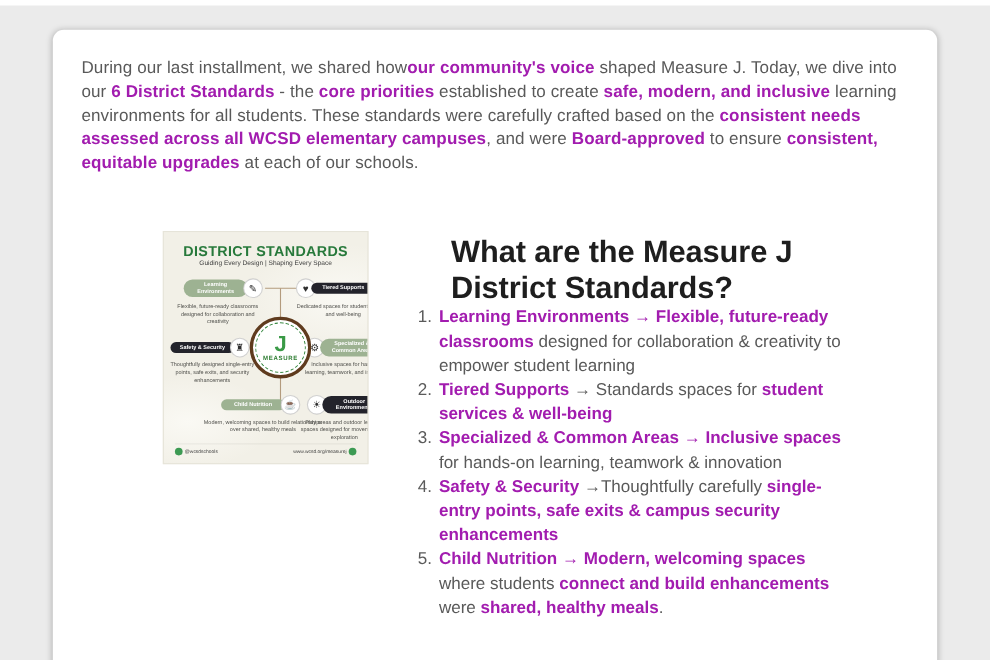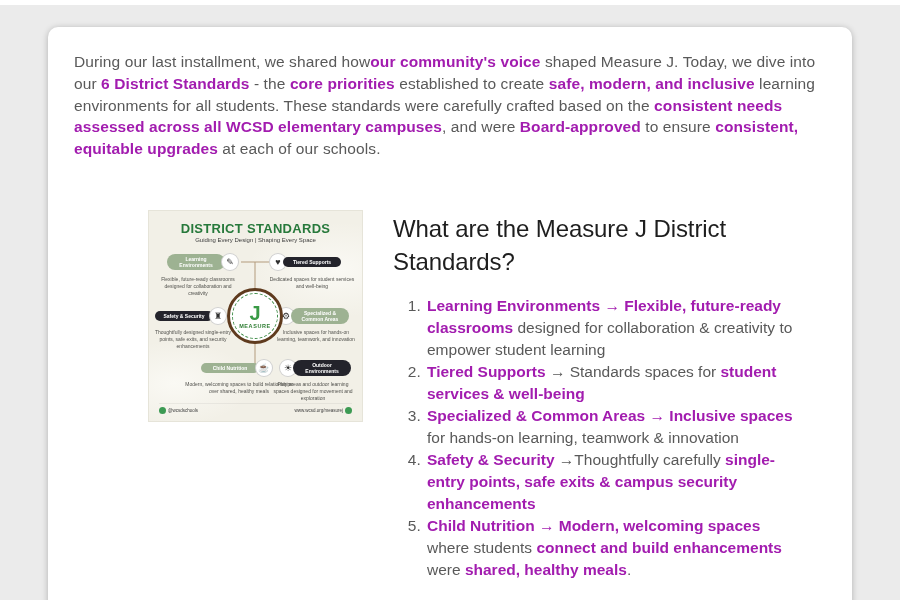--- a/index.html
+++ b/index.html
@@ -6,21 +6,21 @@
   html,body { width:900px; height:600px; overflow:hidden; background:#ffffff;
               font-family:"Liberation Sans", sans-serif; }
   .backdrop { position:absolute; left:0; top:5px; width:900px; height:595px; background:#ebebeb; }
   .card { position:absolute; left:48px; top:27px; width:804px; height:780px;
           background:#ffffff; border-radius:10px; box-shadow:0 1px 6px rgba(0,0,0,.25);
           padding:24px 26px 0 26px; }
   .intro { font-size:15.5px; line-height:21.8px; color:#595959; letter-spacing:.1px; }
   .intro b, .list b { color:#a21caf; }
   .media-row { display:flex; margin-top:50px; }
   
-  .infographic { position:relative; width:215px; height:212px; margin-left:74px; margin-right:30px;
+  .infographic { position:relative; width:187px; height:212px; margin-left:74px; margin-right:30px;
     flex:none; border:1px solid #e6e4d9; overflow:hidden;
     background:
       radial-gradient(ellipse 130px 70px at 12% 82%, #faf9f4 0%, rgba(250,249,244,0) 60%),
       radial-gradient(ellipse 150px 80px at 88% 28%, #faf9f4 0%, rgba(250,249,244,0) 60%),
       #f2f0e7; }
   .ig-title { position:absolute; top:10px; left:0; width:100%; text-align:center;
     font-size:13px; font-weight:bold; color:#27793b; letter-spacing:.3px; }
   .ig-subtitle { position:absolute; top:26px; left:0; width:100%; text-align:center;
     font-size:6px; color:#3c3c3c; }
   .ig-lines { position:absolute; left:0; top:0; }
@@ -42,23 +42,23 @@
     border:1px dashed #3a8a44; }
   .ig-j { font-size:20px; line-height:20px; font-weight:bold; color:#3a9a46; }
   .ig-measure { font-size:5.5px; font-weight:bold; color:#2e7d32; letter-spacing:.6px; }
   .ig-footer { position:absolute; left:10px; right:10px; bottom:7px; display:flex;
     justify-content:space-between; align-items:center; border-top:1px solid rgba(0,0,0,.05);
     padding-top:3px; font-size:4.5px; color:#3c3c3c; }
   .ig-footer .side { display:flex; align-items:center; gap:2px; }
   .ig-dot { width:7px; height:7px; border-radius:50%; background:#3c9a53; }
   
   .text-col { width:410px; }
-  .sec-heading { font-size:24px; line-height:33px; font-weight:normal; color:#1e1e1e;
-    letter-spacing:-.1px; margin-top:2px; }
-  .list { margin-top:17px; padding-left:32px; font-size:15.5px; line-height:22px; color:#595959; }
+  .sec-heading { font-size:28px; line-height:33px; font-weight:bold; color:#1e1e1e;
+    letter-spacing:-.1px; margin-top:2px;margin-left:45px; }
+  .list { padding-left:32px; font-size:15.5px; line-height:22px; color:#595959; }
   .list li { padding-left:2px; }
   .list li::marker { color:#5a5a5a; }
 </style>
 </head>
 <body>
 
 <div class="backdrop"></div>
 
 <div class="card">
 

